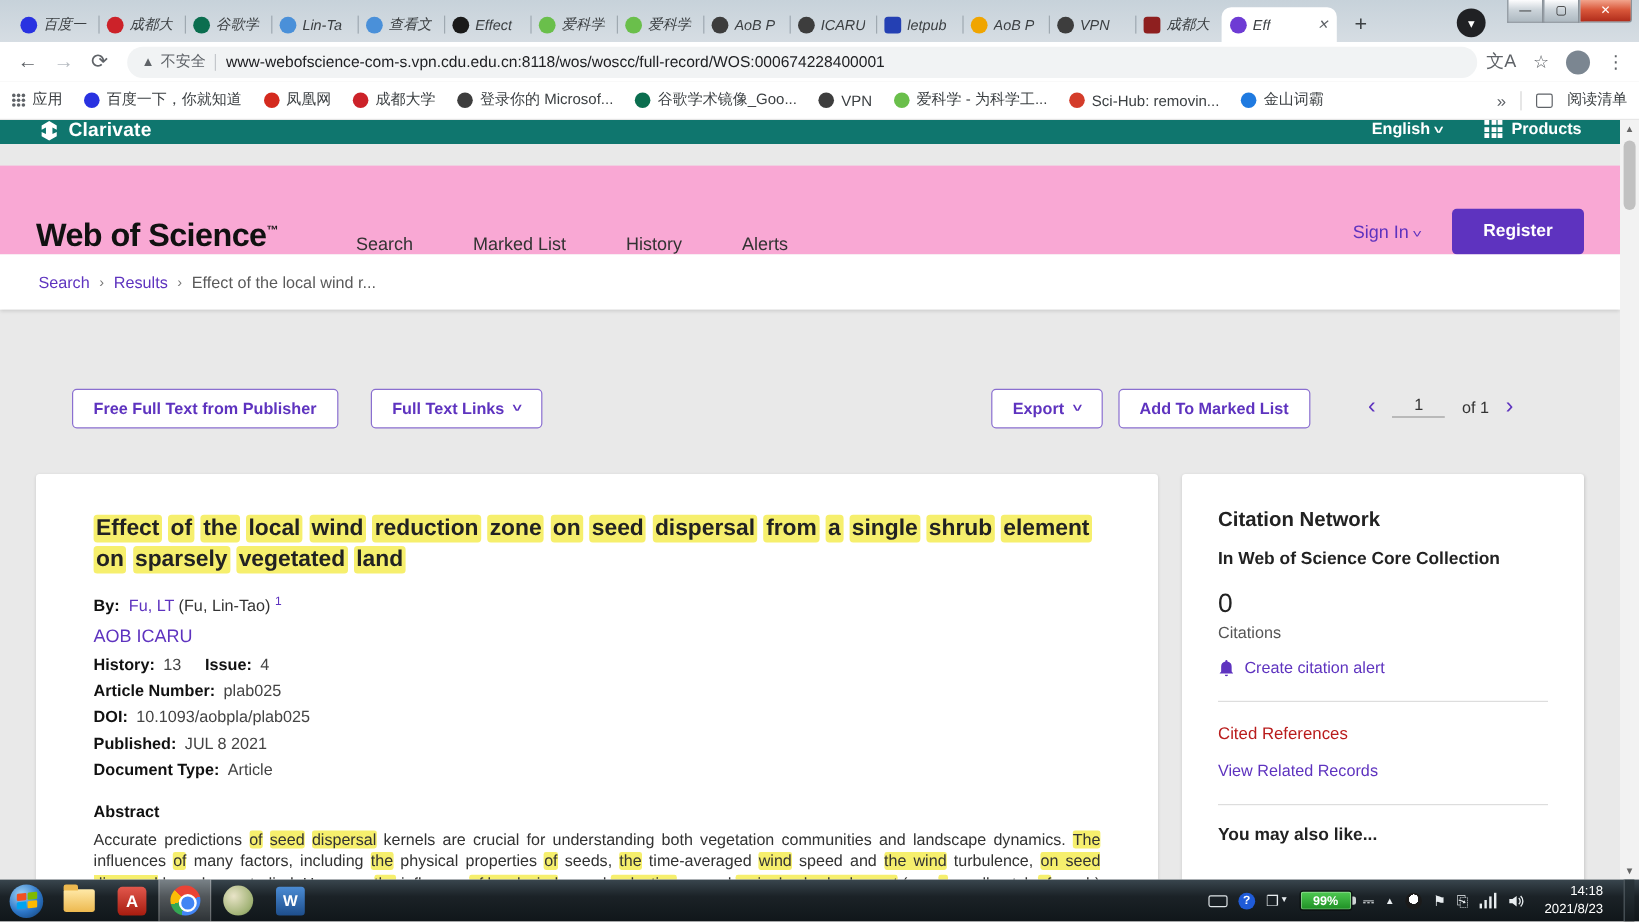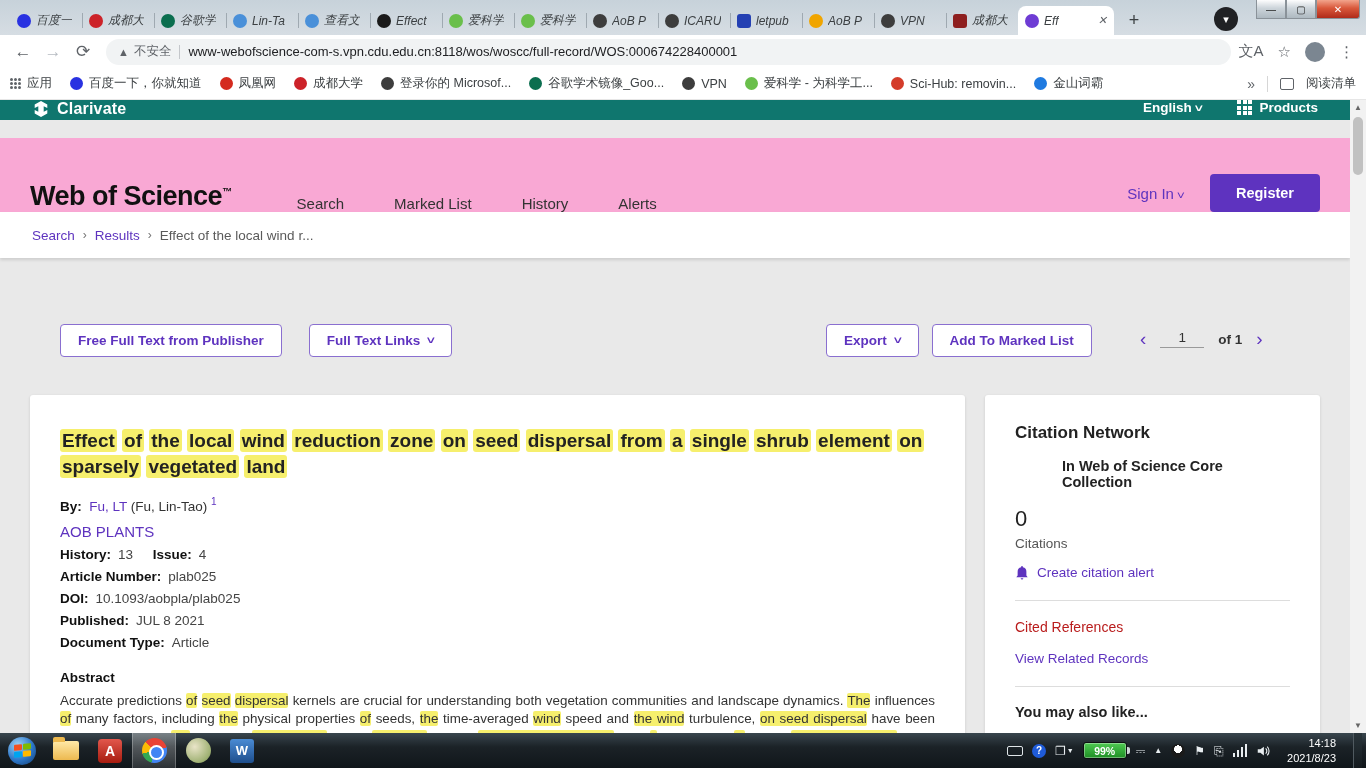--- a/index.html
+++ b/index.html
@@ -64,42 +64,42 @@
   .crumbbar a{color:var(--accent);text-decoration:none;cursor:pointer;}
   .crumb-sep{color:#777;margin:0 8px;font-size:12px;}
   .crumb-cur{color:#5a5a5a;}
 
   .toolbar{position:absolute;top:224px;left:60px;display:flex;gap:27px;}
   .toolbar2{position:absolute;top:224px;left:826px;display:flex;gap:13px;}
   .btn-outline{background:#fff;border:1px solid #8a6fd0;border-radius:4px;color:var(--accent);font-size:13.5px;font-weight:bold;padding:8px 17px;cursor:pointer;display:flex;align-items:center;gap:8px;}
   .pager{position:absolute;top:228px;left:1140px;display:flex;align-items:center;gap:14px;}
   .pg-chev{color:var(--accent);font-size:19px;cursor:pointer;}
   .pg-input{width:44px;border:none;border-bottom:1.5px solid #9a9a9a;background:transparent;text-align:center;font-size:13.5px;color:#333;padding-bottom:2px;}
-  .pg-of{font-size:13.5px;color:#333;font-weight:bold;}
+  .pg-of{font-size:13.5px;color:#333;}
 
   .card{position:absolute;background:#fff;border-radius:3px;box-shadow:0 1px 3px rgba(0,0,0,.14);overflow:hidden;}
-  .card-main{left:30px;top:295px;width:935px;height:360px;padding:33px 30px;}
+  .card-main{left:30px;top:295px;width:935px;height:360px;padding:33px 48px;}
   .card-side{left:985px;top:295px;width:335px;height:360px;padding:28px 30px;}
   .art-title{font-size:19px;font-weight:bold;color:#222;line-height:1.35;}
   .art-title .hl{background:var(--hl);border-radius:3px;padding:1px 2px;}
   .byline{margin-top:17px;font-size:13.5px;color:#333;}
   .byline b{color:#111;}
   .byline a{color:var(--accent);text-decoration:none;cursor:pointer;}
   .byline sup{font-size:10px;color:var(--accent);}
   .journal{margin-top:9px;font-size:15px;}
   .journal a{color:var(--accent);text-decoration:none;cursor:pointer;}
   .frow{margin-top:7px;font-size:13.5px;color:#444;}
   .frow b{color:#111;margin-right:7px;}
   .frow .gap{margin-left:16px;}
   .abs-h{margin-top:20px;font-size:13.5px;font-weight:bold;color:#111;}
   .abs-p{margin-top:7px;font-size:13.4px;color:#333;line-height:1.39;text-align:justify;}
   .abs-p .hl{background:var(--hl);border-radius:2px;}
 
   .cn-title{font-size:17px;font-weight:bold;color:#222;}
-  .cn-sub{font-size:14.5px;font-weight:bold;color:#222;margin-top:15px;margin-left:47px;}
+  .cn-sub{font-size:14.5px;font-weight:bold;color:#222;margin-top:15px;}
   .cn-zero{font-size:22px;color:#222;margin-top:16px;}
   .cn-cites{font-size:13.5px;color:#555;margin-top:4px;}
   .cn-alert{display:flex;align-items:center;gap:8px;margin-top:14px;color:var(--accent);font-size:13.5px;cursor:pointer;}
   .cn-hr{border:none;border-top:1px solid #ddd;margin-top:20px;}
   .cn-ref-label{font-size:14px;color:#b91c1c;margin-top:18px;}
   .cn-ref-num{font-size:26px;font-weight:bold;color:var(--accent);margin-top:10px;cursor:pointer;}
   .cn-related{font-size:13.5px;color:var(--accent);margin-top:16px;cursor:pointer;}
   .cn-like{font-size:14.5px;font-weight:bold;color:#222;margin-top:17px;}
 
   .scrollbar{position:absolute;right:0;top:0;width:16px;height:633px;background:#f2f2f2;display:flex;flex-direction:column;align-items:center;}
@@ -358,21 +358,21 @@
     <span class="pg-chev">›</span>
   </div>
 
   <div class="card card-main">
     <div class="art-title" id="art-title"><span class="hl">Effect</span> <span class="hl">of</span> <span class="hl">the</span> <span class="hl">local</span> <span class="hl">wind</span> <span class="hl">reduction</span> <span class="hl">zone</span> <span class="hl">on</span> <span class="hl">seed</span> <span class="hl">dispersal</span> <span class="hl">from</span> <span class="hl">a</span> <span class="hl">single</span> <span class="hl">shrub</span> <span class="hl">element</span> <span class="hl">on</span> <span class="hl">sparsely</span> <span class="hl">vegetated</span> <span class="hl">land</span></div>
     <div class="byline">
       <b>By:</b>&nbsp;
       <a>Fu, LT</a>
       <span>(Fu, Lin-Tao)</span>&nbsp;<sup>1</sup>
     </div>
-    <div class="journal"><a>AOB PLANTS</a></div>
+    <div class="journal"><a>AOB ICARU</a></div>
     <div class="frow">
       <b>History:</b><span>13</span>
       <b class="gap">Issue:</b><span>4</span>
     </div>
     <div class="frow"><b>Article Number:</b><span>plab025</span></div>
     <div class="frow"><b>DOI:</b><span>10.1093/aobpla/plab025</span></div>
     <div class="frow"><b>Published:</b><span>JUL 8 2021</span></div>
     <div class="frow"><b>Document Type:</b><span>Article</span></div>
     <div class="abs-h">Abstract</div>
     <div class="abs-p" id="abs-p"><span>Accurate predictions </span><span class="hl">of</span><span> </span><span class="hl">seed</span><span> </span><span class="hl">dispersal</span><span> kernels are crucial for understanding both vegetation communities and landscape dynamics. </span><span class="hl">The</span><span> influences </span><span class="hl">of</span><span> many factors, including </span><span class="hl">the</span><span> physical properties </span><span class="hl">of</span><span> seeds, </span><span class="hl">the</span><span> time-averaged </span><span class="hl">wind</span><span> speed and </span><span class="hl">the wind</span><span> turbulence, </span><span class="hl">on seed dispersal</span><span> have been studied. However, </span><span class="hl">the</span><span> influence </span><span class="hl">of local wind</span><span> speed </span><span class="hl">reduction</span><span> around </span><span class="hl">a single shrub element</span><span> (e.g. </span><span class="hl">a</span><span> small patch </span><span class="hl">of</span><span> scrub) </span><span class="hl">on seed dispersal</span><span> is still not well understood. Here, </span></div>

